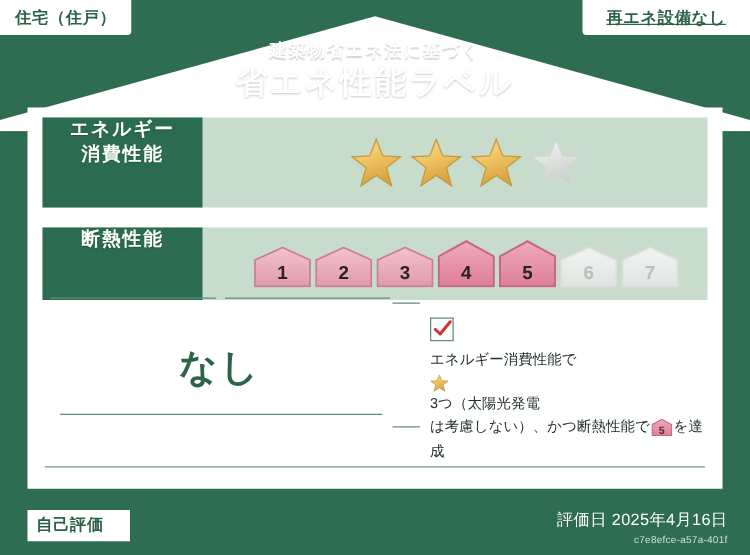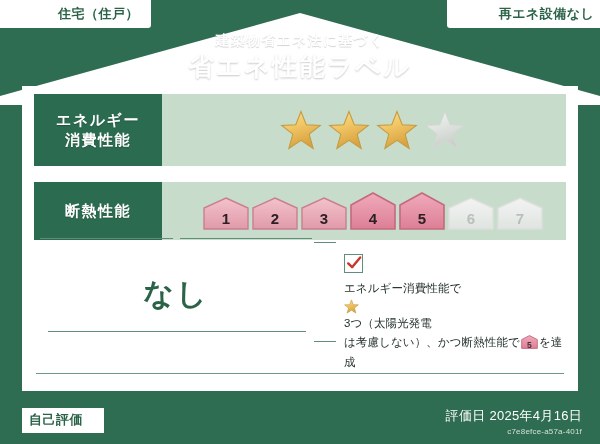--- a/index.html
+++ b/index.html
@@ -32,24 +32,23 @@
     background: #ffffff;
     color: #2b6348;
     font-size: 13px;
     font-weight: 700;
     letter-spacing: 0.5px;
     display: flex;
     align-items: center;
     justify-content: center;
     white-space: nowrap;
     z-index: 8;
-    padding-left: 46px;
   }
   .badge-left  { left: 0;  top: 0; width: 105px; height: 28px; border-bottom-right-radius: 3px;}
-  .badge-right { right: 0; top: 0; width: 107px; height: 28px; border-bottom-left-radius: 3px;}
+  .badge-right { right: 0; top: 0; width: 134px; height: 28px; border-bottom-left-radius: 3px; text-decoration: underline;}
 
   
   .title-block {
     position: absolute;
     left: 0; right: 0; top: 33px;
     text-align: center;
     z-index: 7;
     color: #ffffff;
   }
   .title-sub {
@@ -93,21 +92,20 @@
   .perf-row.row-insul  { top: 96px; height: 58px; }
 
   .row-label {
     width: 128px;
     flex: 0 0 128px;
     background: #2b6b50;
     color: #ffffff;
     display: flex;
     flex-direction: column;
     align-items: center;
-    justify-content: center;
     font-weight: 700;
     font-size: 15px;
     letter-spacing: 1.5px;
     line-height: 1.35;
     text-shadow: 0 1px 1px rgba(0,0,0,.2);
   }
   .row-label.compact { font-size: 15px; }
 
   .row-body {
     flex: 1 1 auto;

